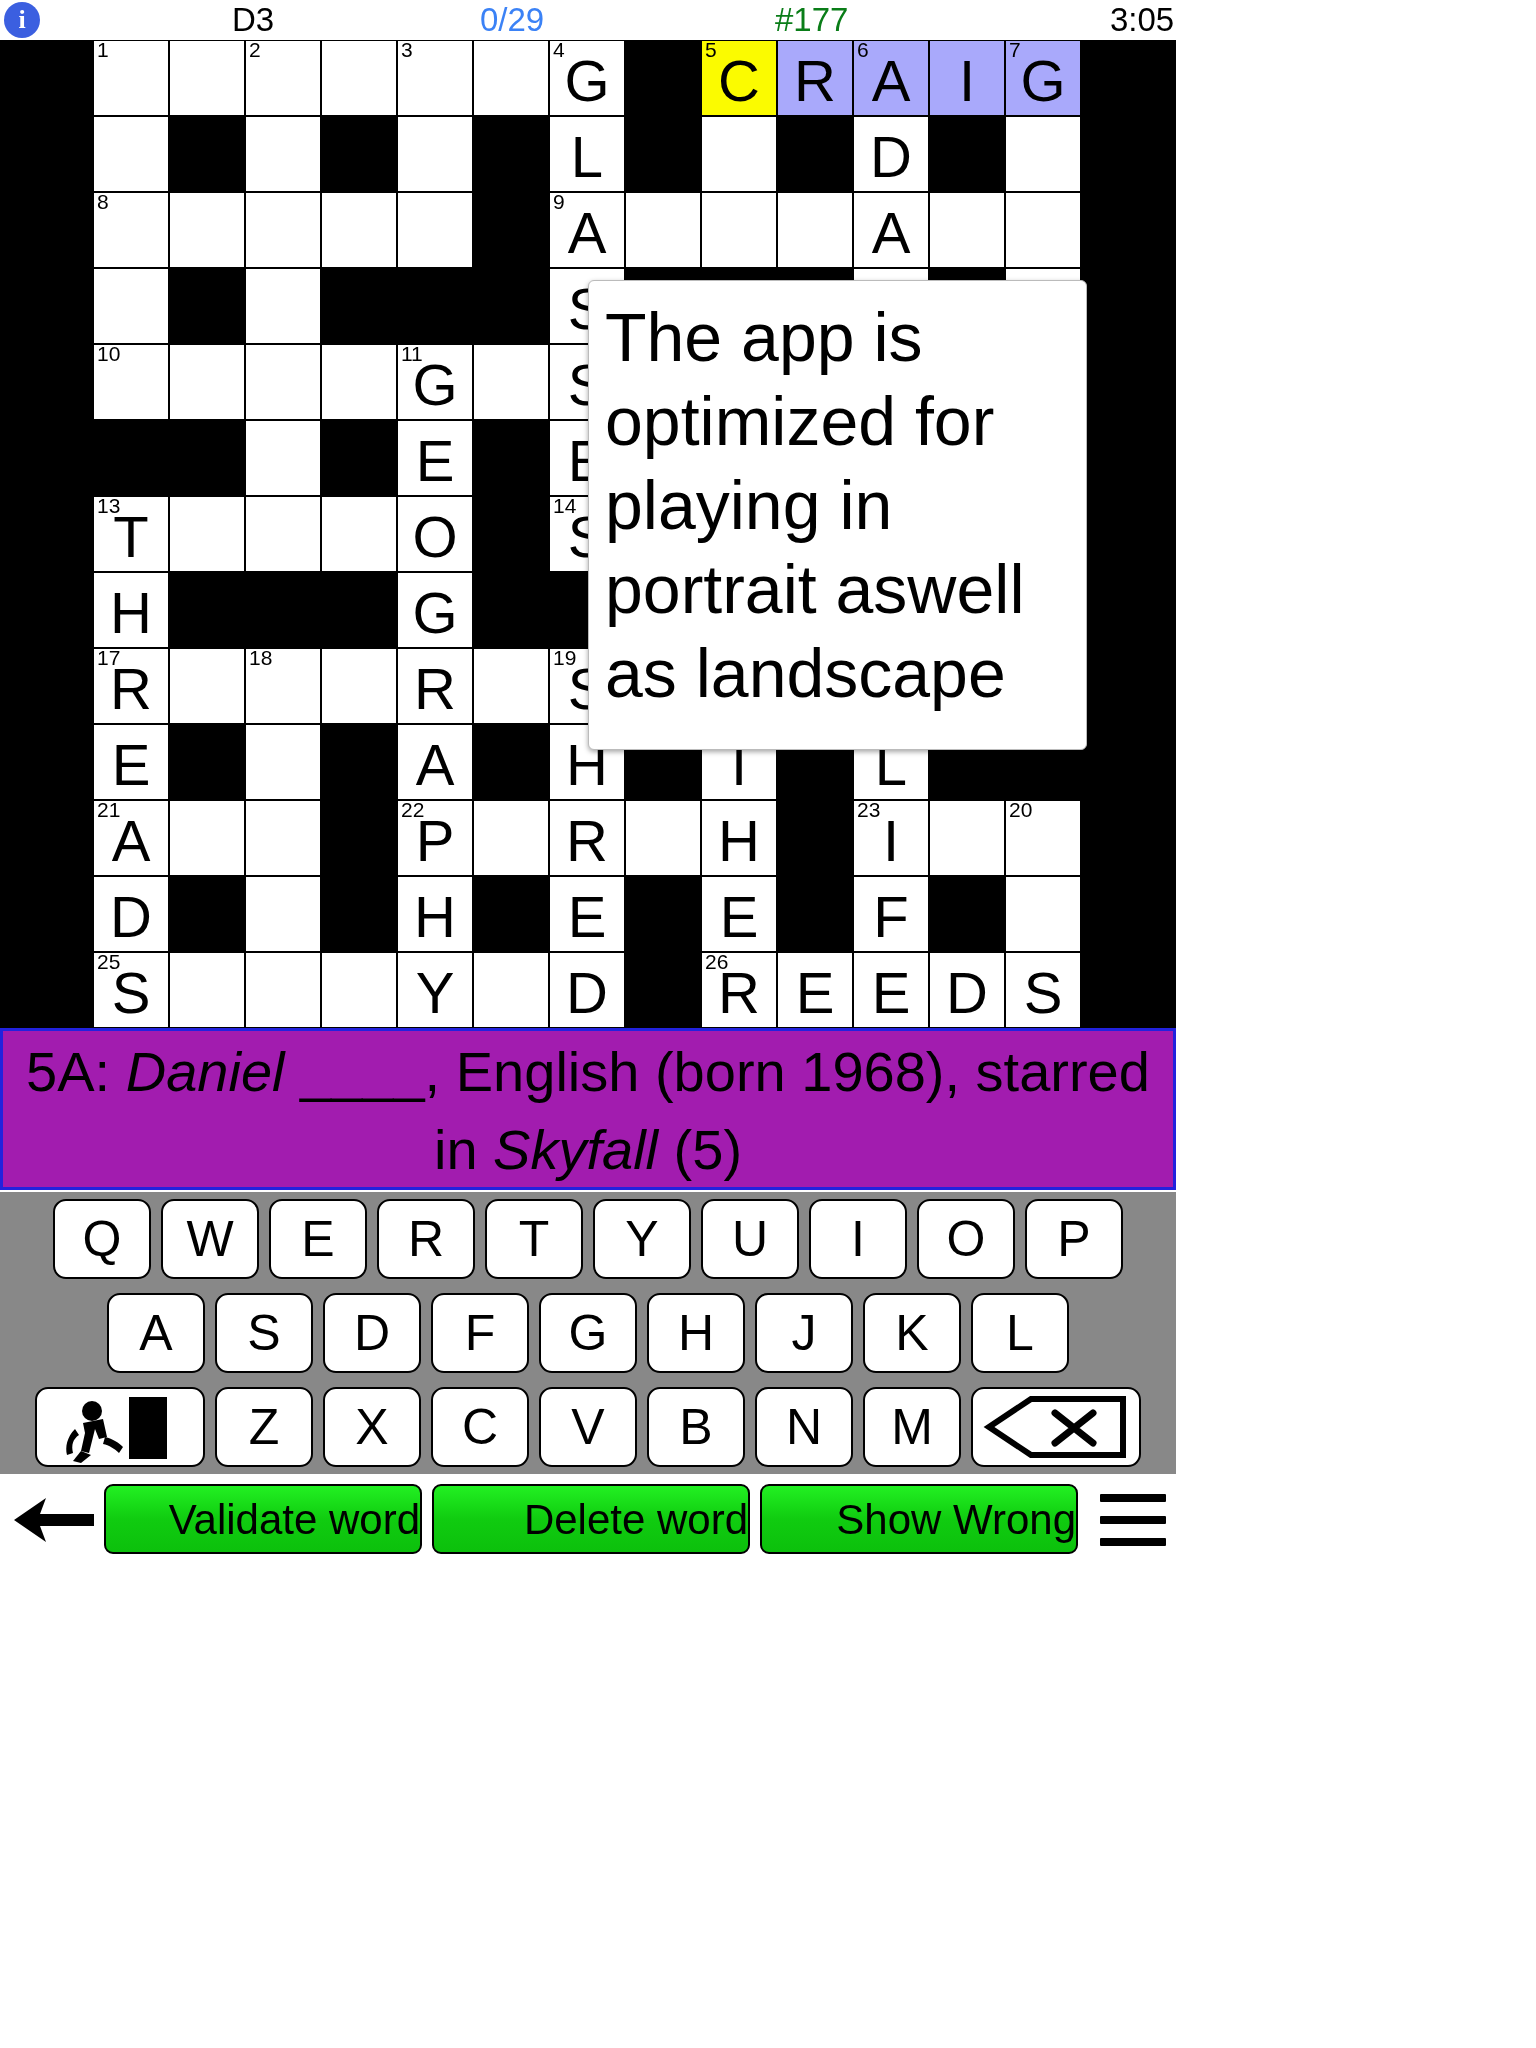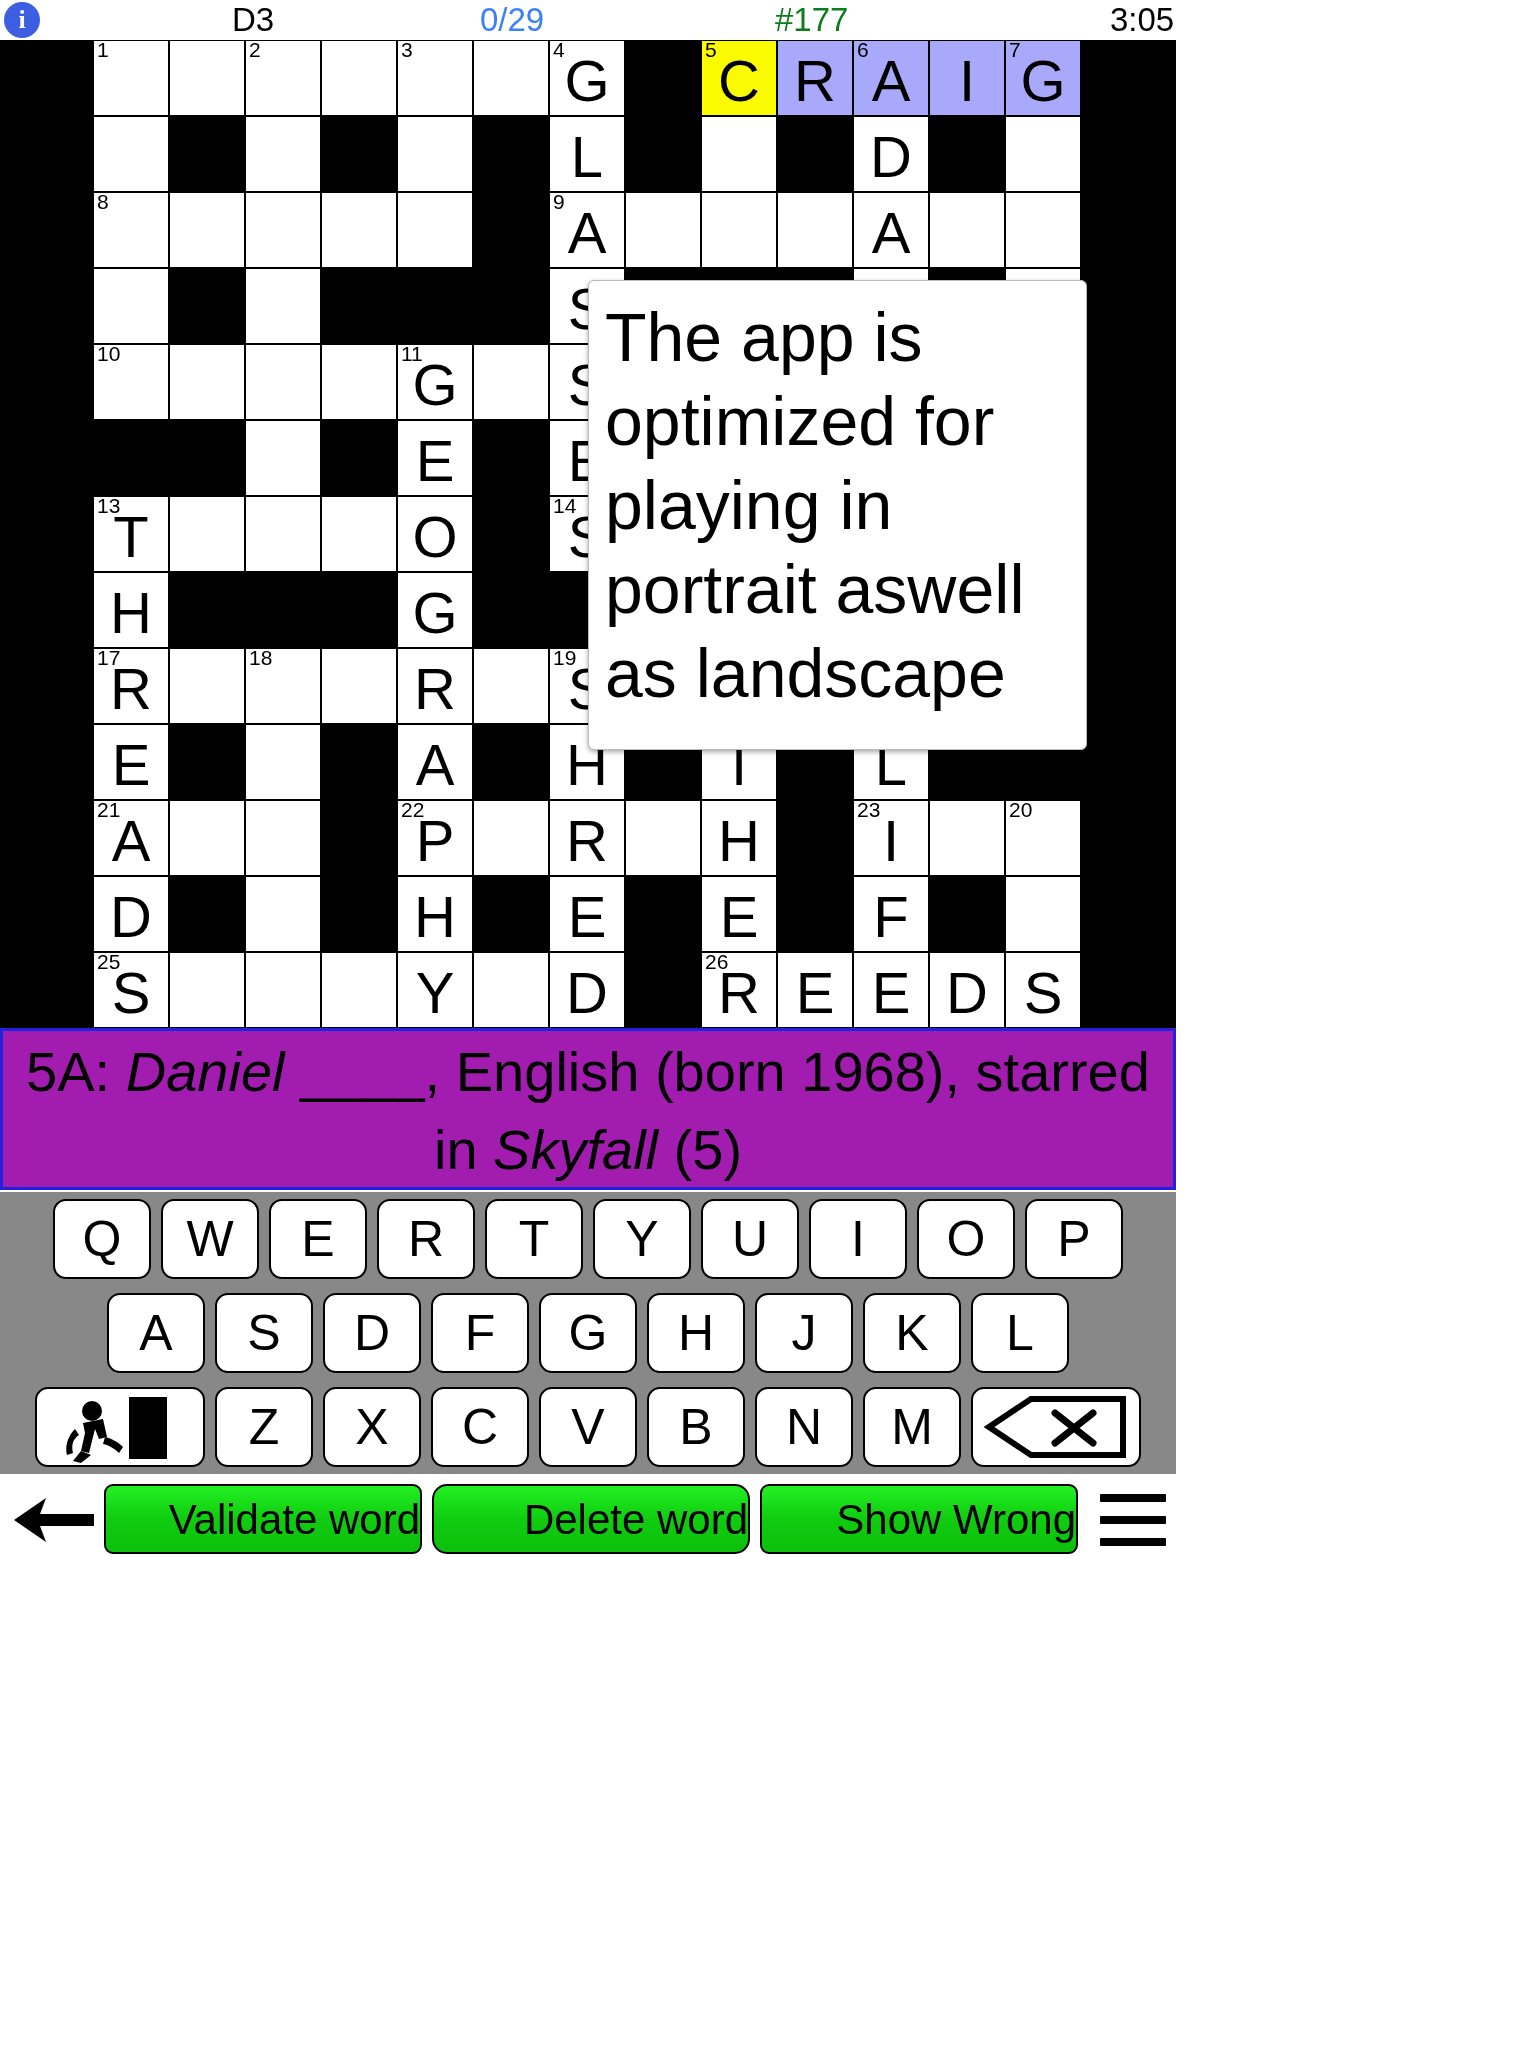--- a/index.html
+++ b/index.html
@@ -204,21 +204,21 @@
     border-radius: 9px;
     background: linear-gradient(to bottom, #22f022 0%, #10cc10 50%, #0cc00c 100%);
     color: #000000;
     font-size: 42px;
     line-height: 68px;
     text-align: right;
     font-family: "Liberation Sans", sans-serif;
     box-sizing: border-box;
   }
   #btn-validate { left: 104px; width: 318px; }
-  #btn-delete   { left: 432px; width: 318px; border-radius: 15px; }
+  #btn-delete   { left: 432px; width: 318px; }
   #btn-wrong    { left: 760px; width: 318px; }
   #menu-icon {
     position: absolute;
     left: 1100px; top: 20px;
     width: 66px; height: 52px;
   }
   #menu-icon span {
     display: block;
     height: 8px;
     background: #000000;

